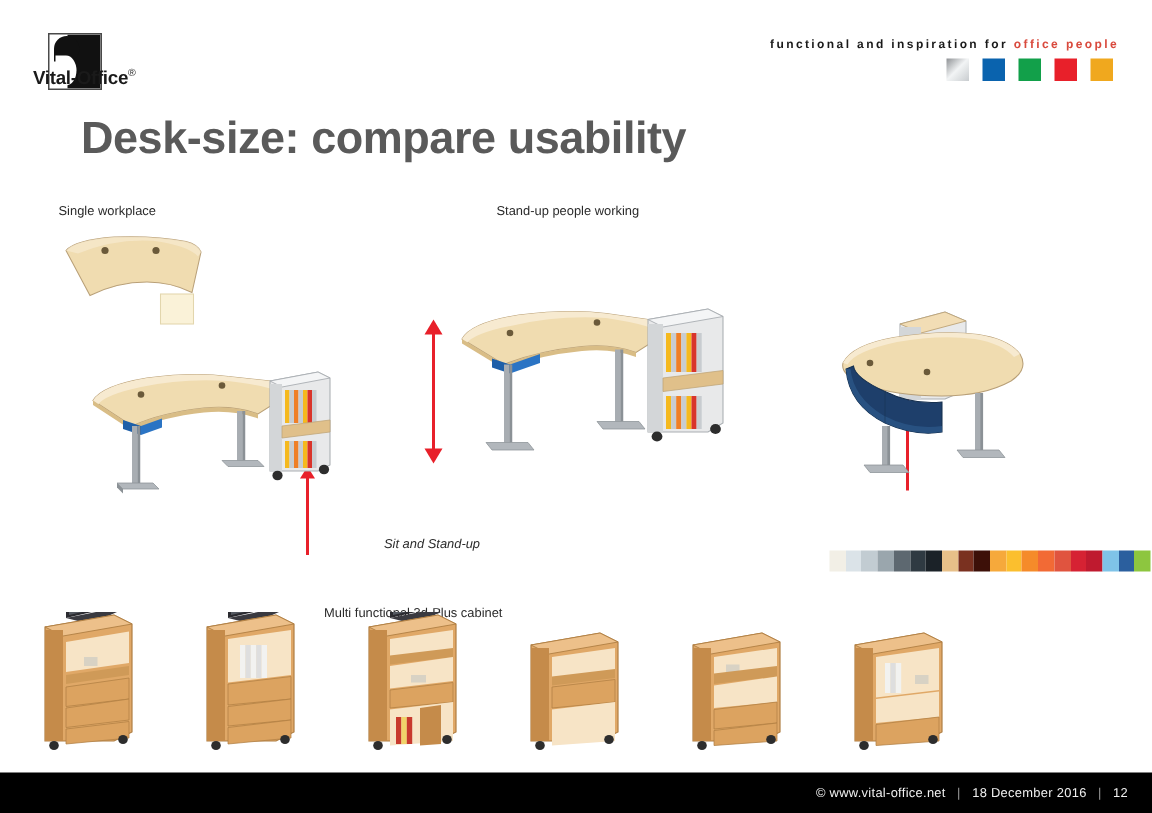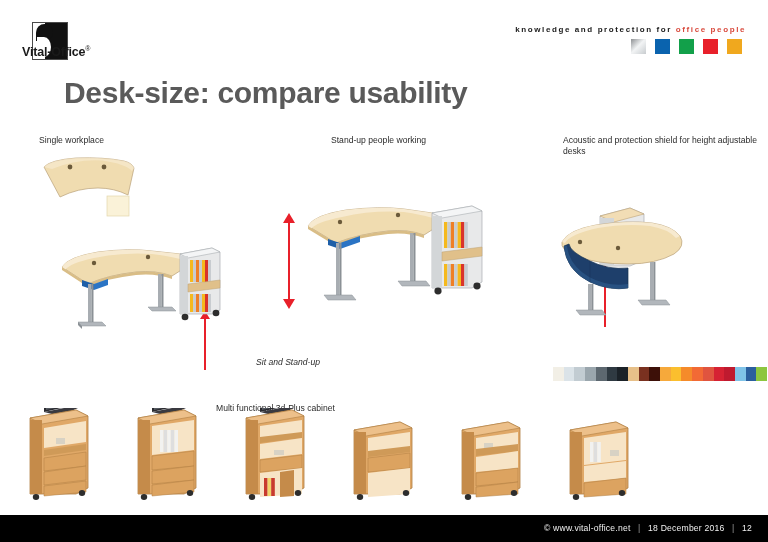--- a/index.html
+++ b/index.html
@@ -103,21 +103,21 @@
     width: 15px;
     height: 15px;
   }
   #swatch-row .sw.silver {
     background: linear-gradient(135deg, #8e9194 0%, #f2f4f5 48%, #c8cccf 100%);
   }
 
   
   #page-title {
     position: absolute;
-    left: 64px;
+    left: 54px;
     top: 76px;
     font-size: 30px;
     font-weight: bold;
     color: #5a5a5a;
     letter-spacing: -0.3px;
     white-space: nowrap;
   }
 
   
   .caption {
@@ -238,36 +238,35 @@
       <div class="blob"></div>
       <div class="swirl"></div>
       <div class="swirl2"></div>
     </div>
     <div id="logo-wordmark">
       <span>Vital-Office</span><sup>®</sup>
     </div>
   </div>
 
   <div id="tagline">
-    <span>knowledge and protection for </span><span class="accent">office people</span>
+    <span>functional and inspiration for </span><span class="accent">office people</span>
   </div>
 
   <div id="swatch-row">
     <span class="sw silver"></span>
     <span class="sw" style="background:#0a63ae"></span>
     <span class="sw" style="background:#12a04a"></span>
     <span class="sw" style="background:#e8202a"></span>
     <span class="sw" style="background:#f0a81e"></span>
   </div>
 
   <div id="page-title">Desk-size: compare usability</div>
 
   <div class="caption" id="cap-single">Single workplace</div>
   <div class="caption" id="cap-standup">Stand-up people working</div>
-  <div class="caption" id="cap-acoustic">Acoustic and protection shield for height adjustable desks</div>
   <div class="caption" id="cap-sitstand">Sit and Stand-up</div>
   <div class="caption" id="cap-cabinet">Multi functional 3d-Plus cabinet</div>
 
 
   <div id="color-strip">
       <span style="background: rgb(242, 239, 230);"></span>
       <span style="background: rgb(219, 227, 232);"></span>
       <span style="background: rgb(194, 204, 210);"></span>
       <span style="background: rgb(154, 166, 173);"></span>
       <span style="background: rgb(93, 104, 112);"></span>

